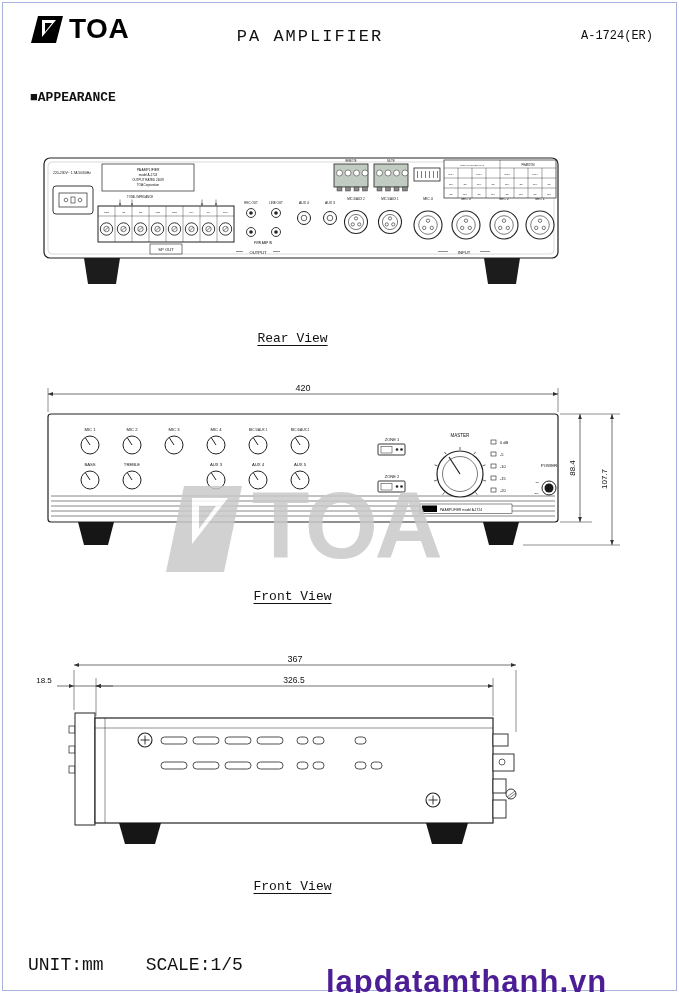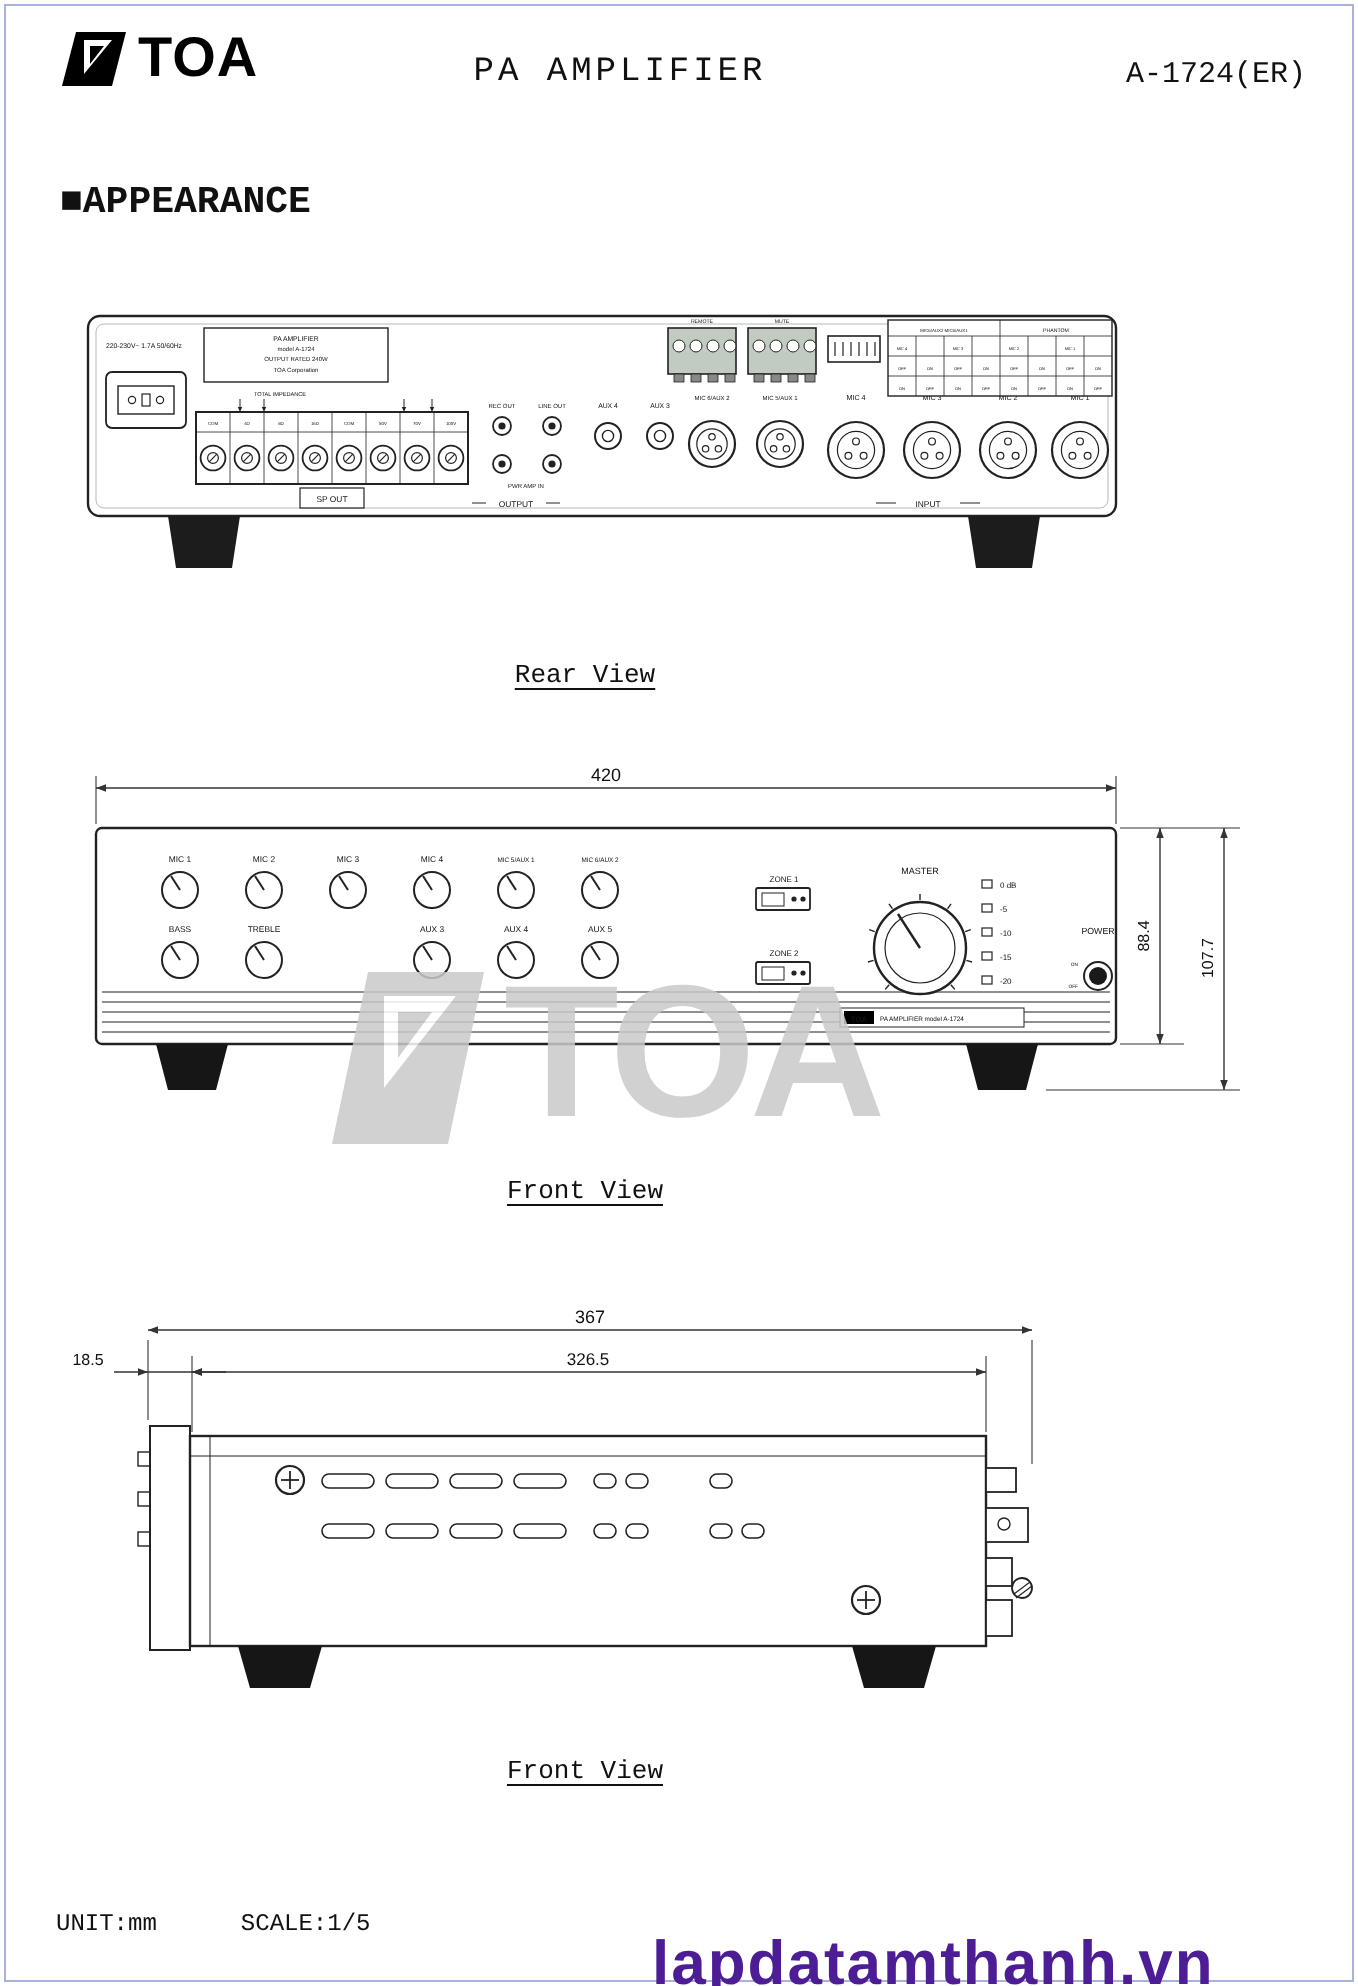--- a/index.html
+++ b/index.html
@@ -1,31 +1,31 @@
 <!DOCTYPE html>
 <html><head>
 <meta charset="utf-8">
 <style>
   html,body{margin:0;padding:0;}
   body{width:679px;height:993px;position:relative;background:#fff;font-family:"Liberation Sans",sans-serif;overflow:hidden;}
   .frame{position:absolute;inset:2px;border:1px solid #a9b2dd;pointer-events:none;}
   .header-logo{position:absolute;left:26px;top:13px;display:flex;align-items:center;gap:5px;}
   .brand-text{font-weight:900;font-size:28px;color:#000;letter-spacing:.5px;}
   .doc-title{position:absolute;left:0;top:27px;width:620px;text-align:center;font-family:"Liberation Mono",monospace;font-size:17px;letter-spacing:2px;color:#111;}
-  .model-number{position:absolute;right:26px;top:29px;font-family:"Liberation Mono",monospace;font-size:15px;color:#111;}
-  .section-heading{position:absolute;left:30px;top:90px;font-family:"Liberation Mono",monospace;font-weight:bold;font-size:19px;color:#111;}
+  .model-number{position:absolute;right:26px;top:29px;font-family:"Liberation Mono",monospace;font-size:12px;color:#111;}
+  .section-heading{position:absolute;left:30px;top:90px;font-family:"Liberation Mono",monospace;font-weight:bold;font-size:13px;color:#111;}
   .view{position:absolute;}
   .caption-wrap{position:absolute;left:0;width:585px;text-align:center;}
   .caption{font-family:"Liberation Mono",monospace;font-size:13px;color:#111;text-decoration:underline;text-underline-offset:3px;}
   svg{display:block;}
   svg text{fill:#111;}
   .watermark-toa{position:absolute;left:156px;top:482px;display:flex;align-items:flex-start;gap:8px;opacity:.85;z-index:5;pointer-events:none;}
   .wm-text{font-weight:900;font-size:94px;line-height:.93;color:#c9c9c9;letter-spacing:-3px;font-family:"Liberation Sans",sans-serif;}
   .site-watermark{position:absolute;left:326px;top:964px;font-weight:bold;font-size:31px;color:#4c1d95;letter-spacing:1px;z-index:6;font-family:"Liberation Sans",sans-serif;}
-  .footer{position:absolute;left:28px;top:955px;font-family:"Liberation Mono",monospace;font-size:12px;color:#111;display:flex;gap:42px;}
+  .footer{position:absolute;left:28px;top:955px;font-family:"Liberation Mono",monospace;font-size:18px;color:#111;display:flex;gap:42px;}
 </style>
 </head>
 <body>
 
 <div class="frame"></div>
 
 <div class="header-logo">
   <svg width="38" height="29" viewBox="0 0 38 29">
     <polygon points="5,28 12,1 37,1 30,28" fill="#000"></polygon>
     <polygon points="16,5 30,5 16,22" fill="#fff"></polygon>

